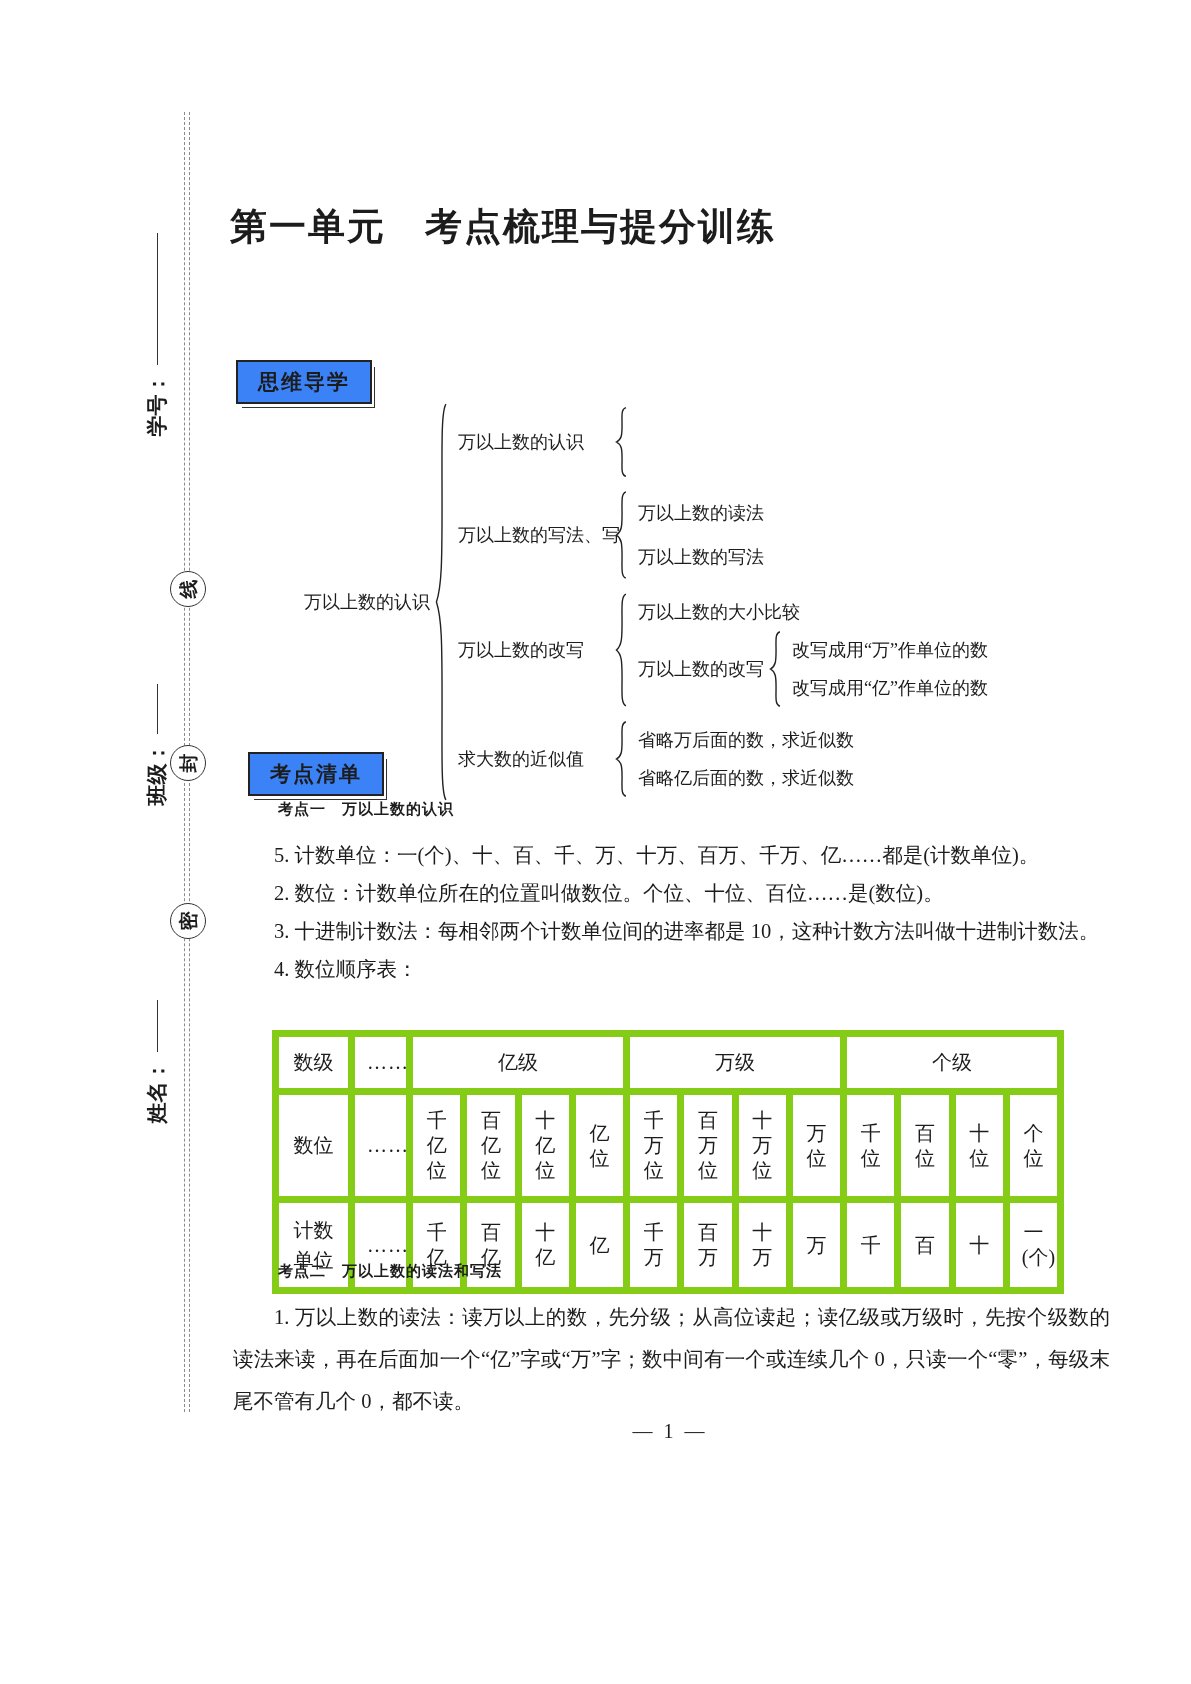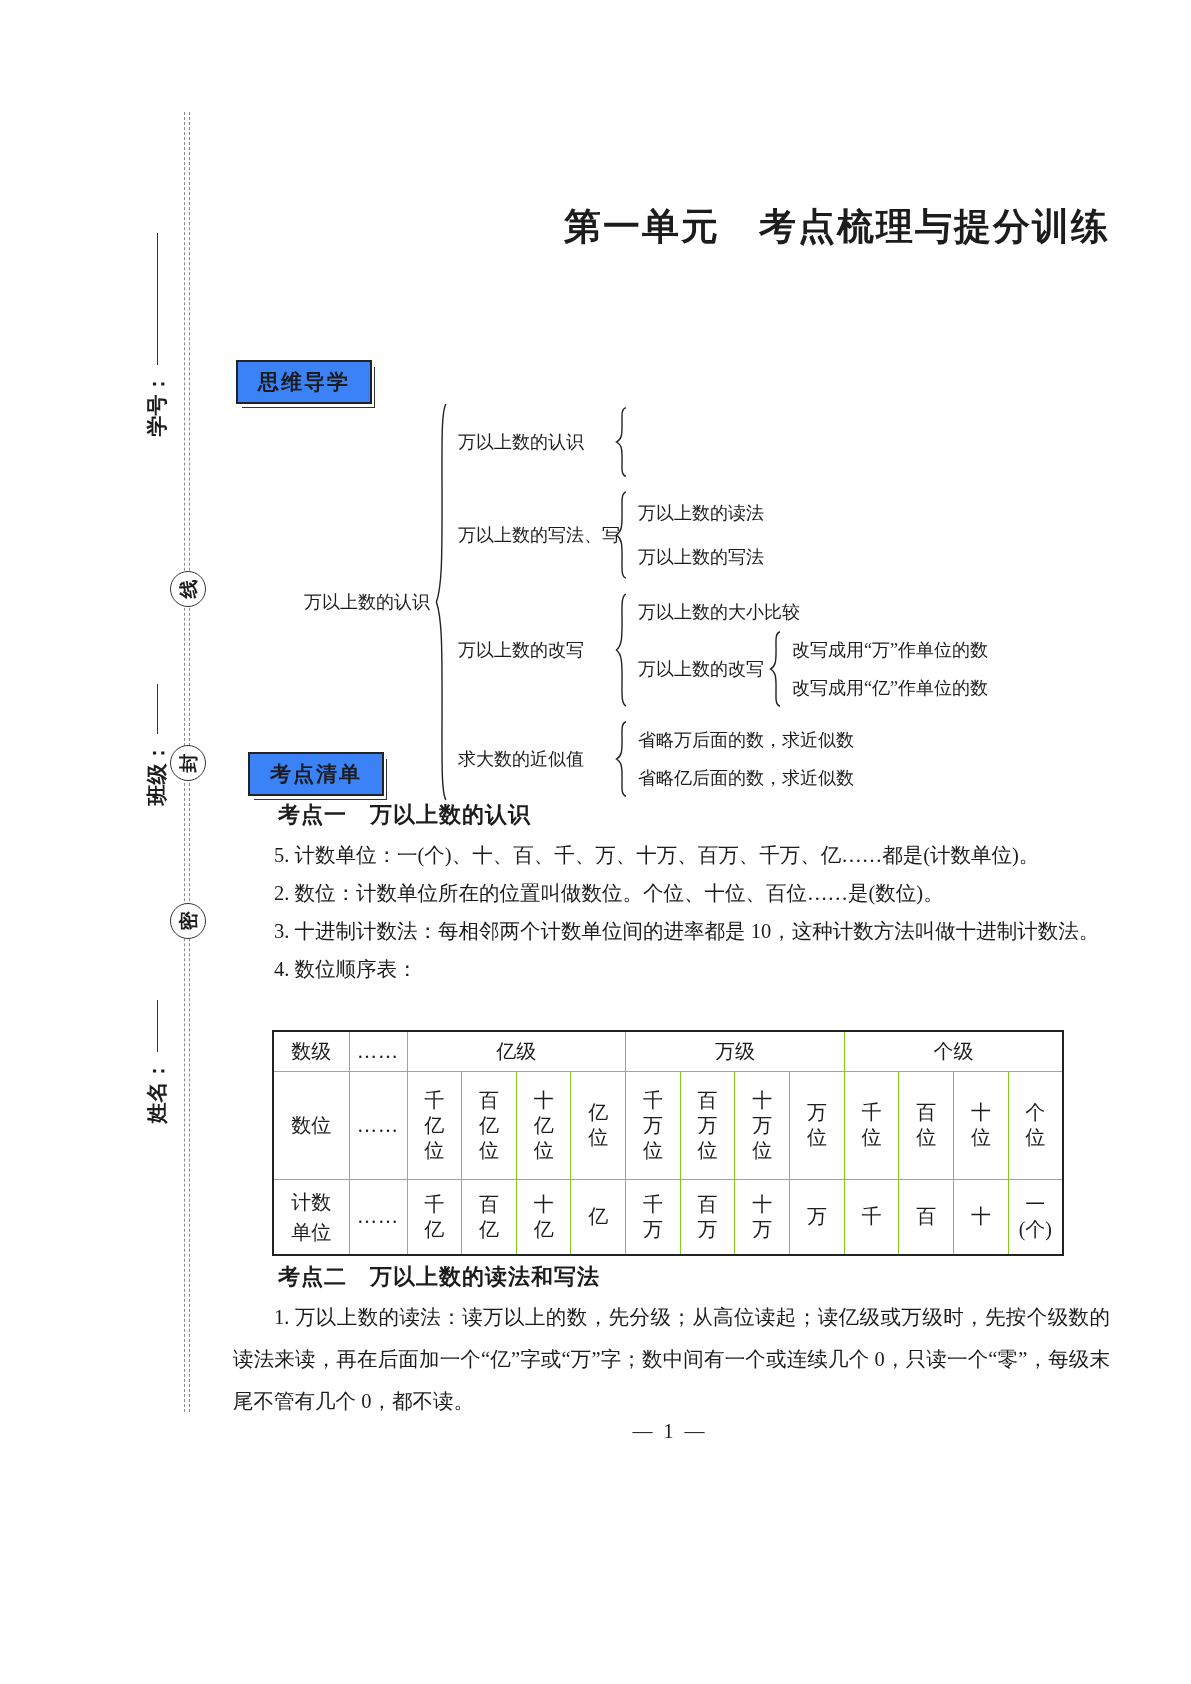--- a/index.html
+++ b/index.html
@@ -24,21 +24,21 @@
   .seal {
     position:absolute; width:34px; height:34px; border:1.5px solid #333;
     border-radius:50%; background:#fff; z-index:2;
     display:flex; align-items:center; justify-content:center;
     font-size:19px; font-weight:bold;
     font-family:"Liberation Sans","DejaVu Sans",sans-serif;
   }
   .seal span { transform:rotate(-90deg); display:block; }
   
   .title {
-    position:absolute; left:230px; top:202px; width:880px; text-align:right;
+    position:absolute; left:230px; top:202px; width:880px; text-align:left;
     font-size:37px; font-weight:bold; letter-spacing:2px;
     font-family:"Liberation Sans","DejaVu Sans",sans-serif;
   }
   
   .secbox {
     position:absolute; width:132px; height:40px; border:2px solid #222;
     background:#3b82f6; display:flex; align-items:center; justify-content:center;
     font-size:21px; font-weight:bold; letter-spacing:2px;
     font-family:"Liberation Sans","DejaVu Sans",sans-serif;
   }
@@ -55,30 +55,30 @@
   .mm-label { white-space:nowrap; padding-right:4px; }
   .mm-label.root { margin-left:58px; }
   .mm-label.l2 { width:152px; }
   .mm-brace { align-self:stretch; width:14px; flex-shrink:0; margin-right:10px; }
   .mm-brace svg { display:block; width:100%; height:100%; }
   .mm-leaf { padding:10px 0; white-space:nowrap; }
   .mm-leaf.sm { padding:7px 0; }
   .branch { margin:7px 0; }
   
   .kp-heading {
-    position:absolute; left:278px; font-size:22px; font-weight:bold;
+    position:absolute; left:278px; font-size:15px; font-weight:bold;
     font-family:"Liberation Sans","DejaVu Sans",sans-serif; letter-spacing:1px;
   }
   .body-block { position:absolute; left:233px; width:877px; font-size:20.5px; line-height:38px; text-align:justify; }
   .body-block p { margin:0; text-indent:2em; }
   .p2-para { line-height:42px; }
   
   .ptable-wrap { position:absolute; left:272px; top:1030px; }
   table.ptable { border-collapse:collapse; table-layout:fixed; width:792px; border:2px solid #222; font-size:20px; }
-  table.ptable td { border:1px solid #84cc16; text-align:center; vertical-align:middle; padding:0; }
+  table.ptable td { border:7px solid #84cc16; text-align:center; vertical-align:middle; padding:12px; }
   table.ptable tr.r1 { height:40px; }
   table.ptable tr.r2 { height:108px; }
   table.ptable tr.r3 { height:76px; }
   td.v { white-space:pre-line; line-height:25px; }
   td.hd { white-space:pre-line; line-height:30px; }
   td.dots { letter-spacing:1px; }
   
   .pagenum { position:absolute; left:230px; top:1420px; width:880px; text-align:center; font-size:20px; letter-spacing:3px; }
 </style>
 </head>

